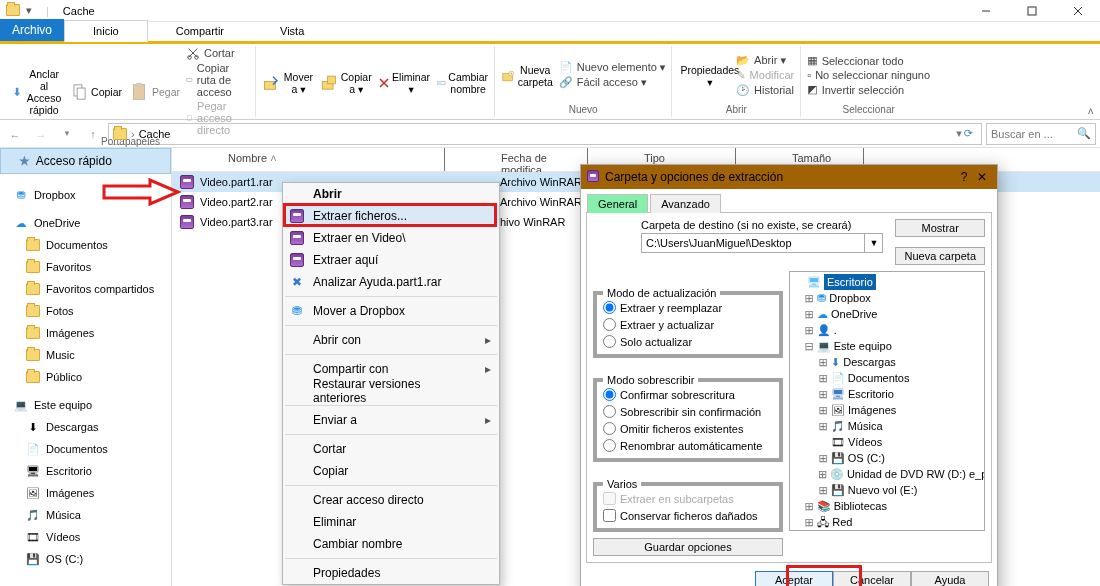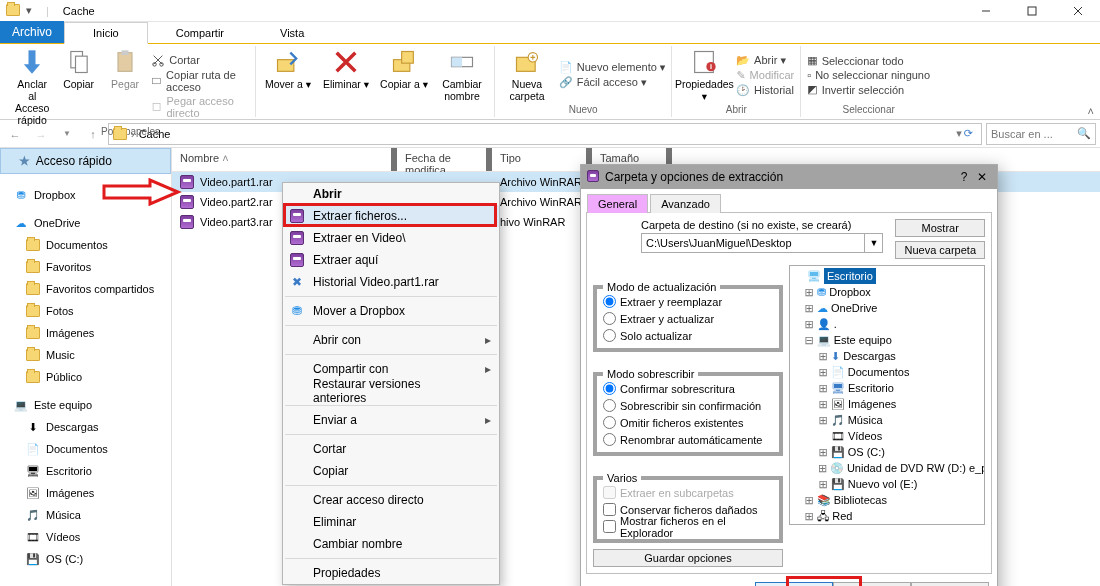--- a/index.html
+++ b/index.html
@@ -6,30 +6,30 @@
   body { margin:0; padding:0; width:1100px; height:586px; background:#fff; font-size:11px; overflow:hidden; }
   
   .titlebar { display:flex; align-items:center; height:22px; background:#fff; border-bottom:1px solid #e5e5e5; }
   .tb-left { display:flex; align-items:center; gap:6px; padding-left:6px;}
   .tb-icon { width:14px; height:14px; }
   .tb-title { padding-left:8px; }
   .tb-controls { margin-left:auto; display:flex; gap:2px;}
   .tb-btn { width:44px; height:22px; display:flex; align-items:center; justify-content:center; color:#555;}
   .tb-btn svg { width:10px; height:10px; }
   
-  .tabsrow { height:22px; display:flex; align-items:end; border-bottom:1px solid #eab308;}
+  .tabsrow { height:22px; display:flex; align-items:end; border-bottom:3px solid #eab308;}
   .tab-file { background:#1979ca; color:#fff; padding:4px 12px; font-size:12px;}
   .tab { padding:4px 28px;}
   .tab.active { border:1px solid #d0d0d0; border-bottom:1px solid #fff; background:#fff; margin-bottom:-1px;}
   
   .ribbon { height:76px; border-bottom:1px solid #d0d0d0; background:#fff; display:flex; padding:2px 6px; position:relative;}
   .rgroup { border-right:1px solid #e3e3e3; padding:0 6px; display:flex; flex-direction:column;}
   .rgroup-body { flex:1; display:flex; gap:6px;}
   .rgroup-label { font-size:10px; color:#666; text-align:center; padding-bottom:2px;}
-  .bigbtn { display:flex; flex-direction:column; align-items:center; justify-content:flex-start; width:52px; gap:2px; padding-top:2px;}
+  .bigbtn { display:flex; flex-direction:row; align-items:center; justify-content:flex-start; width:52px; gap:2px; padding-top:2px;}
   .bigbtn .ico { width:28px; height:28px;}
   .bigbtn span { font-size:10.5px; text-align:center; line-height:12px;}
   .smallcol { display:flex; flex-direction:column; gap:2px; justify-content:center;}
   .smallrow { display:flex; align-items:center; gap:4px; font-size:11px; color:#444;}
   .smallrow.disabled{ color:#aaa;}
   .smallrow .ico { width:14px; height:14px;}
   .ribbon-collapse { position:absolute; right:6px; bottom:2px; color:#666;}
   
   .navrow { height:28px; display:flex; align-items:center; border-bottom:1px solid #e0e0e0; gap:4px; padding:0 4px;}
   .navarrow { width:22px; height:22px; display:flex; align-items:center; justify-content:center; color:#888;}
@@ -44,21 +44,21 @@
   .np-hdr { height:26px; border:1px solid #a2c6e8; background:#cde6f7; display:flex; align-items:center; padding-left:18px; gap:6px; font-size:12px;}
   .np-item { height:22px; display:flex; align-items:center; gap:6px; padding-left:26px;}
   .np-item .glyph,.np-hdr .glyph { display:inline-block; width:14px; height:14px; line-height:14px; text-align:center;}
   .folder-ico { width:14px; height:12px; background:#f7d774; border:1px solid #d6a93a; border-radius:1px; display:inline-block; position:relative;}
   .folder-ico::before{content:"";position:absolute;top:-3px;left:0;width:6px;height:3px;background:#f7d774;border:1px solid #d6a93a;border-bottom:none;}
   .np-top { padding-left:14px;}
   .np-glyph { color:#5b89b4; font-weight:bold;}
   
   .listpane { flex:1; position:relative;}
   .colhdr { display:flex; height:24px; border-bottom:1px solid #e5e5e5; color:#444;}
-  .colhdr .col { padding:4px 8px; border-right:6px solid #737373;}
+  .colhdr .col { padding:4px 8px; border-right:1px solid #737373;margin-left:48px;}
   .col-nombre{flex:0 0 225px;}
   .col-fecha{flex:0 0 95px;}
   .col-tipo{flex:0 0 100px;}
   .col-tam{flex:0 0 80px;}
   .filerow { display:flex; height:20px; align-items:center;}
   .filerow.sel { background:#cde6f7;}
   .filerow .cell{ padding:0 8px;}
   .filerow .fname{display:flex; align-items:center; gap:6px;}
   .rar-ico{width:14px;height:14px;display:inline-block;background:linear-gradient(#7e3fa0,#b06cd1);border:1px solid #5a2d74;border-radius:2px;position:relative;}
   .rar-ico::after{content:"";position:absolute;top:3px;left:2px;right:2px;height:3px;background:#fff;border-radius:1px;}
@@ -68,31 +68,31 @@
   
   .ctxmenu { position:absolute; left:282px; top:182px; width:218px; background:#f7f7f7; border:1px solid #b6b6b6; box-shadow:3px 4px 10px rgba(0,0,0,0.25); z-index:20;}
   .ctx-it { height:22px; display:flex; align-items:center; padding:0 24px 0 30px; position:relative; font-size:12px;}
   .ctx-it.bold{font-weight:bold;}
   .ctx-sep{ height:1px; background:#d9d9d9; margin:3px 2px;}
   .ctx-it .arrow { position:absolute; right:8px; color:#555;}
   .ctx-it .lico { position:absolute; left:6px; width:16px; height:16px; display:flex; align-items:center; justify-content:center;}
   .ctx-redbox{ position:absolute; left:0; top:20px; width:214px; height:24px; border:3px solid #e11b1b; pointer-events:none;}
   
   .dlg { position:absolute; left:580px; top:164px; width:418px; background:#fff; border:1px solid #aaa; box-shadow:3px 4px 16px rgba(0,0,0,0.3); z-index:30; font-size:12px;}
-  .dlg-title{ height:24px; background:#a3a3a3; display:flex; align-items:center; padding:0 6px; font-size:12px;}
+  .dlg-title{ height:24px; background:#a16207; display:flex; align-items:center; padding:0 6px; font-size:12px;}
   .dlg-title .t{flex:1;}
   .dlg-title .x{ width:18px;text-align:center;}
   .dlg-tabs{ display:flex; padding:4px 6px 0 6px;}
-  .dlg-tab{ padding:3px 10px; border:1px solid #bfbfbf; border-bottom:none; background:#f0abfc; margin-right:2px; font-size:11px; position:relative; top:1px;}
+  .dlg-tab{ padding:3px 10px; border:1px solid #bfbfbf; border-bottom:none; background:#86efac; margin-right:2px; font-size:11px; position:relative; top:1px;}
   .dlg-tab.inactive{ background:#f0f0f0;}
   .dlg-body{ border:1px solid #bfbfbf; margin:0 5px; padding:6px; display:flex; flex-direction:column; gap:6px; background:#fff;}
   .dlg-row{ display:flex; align-items:center; gap:6px;}
   .dlg-lbl{ font-size:11px;}
   .dlg-select{ flex:1; border:1px solid #aaa; height:20px; padding:0 4px; background:#fff; font-size:11px;}
-  .dlg-btns-r{ display:flex; flex-direction:column; gap:4px;}
+  .dlg-btns-r{ display:flex; flex-direction:column; gap:10px;}
   .winbtn{ border:1px solid #a9a9a9; background:#efefef; padding:2px 8px; min-width:78px; text-align:center; font-size:11px;}
   .winbtn.primary{ border:1px solid #2a76c6; background:#e5f1fb;}
   .group-frame{ border:4px solid #a3a3a3; padding:4px 6px; position:relative; margin-top:20px;}
   .group-frame .legend{ position:absolute; top:-8px; left:6px; background:#fff; padding:0 4px; font-size:11px;}
   .group-frame label{ display:flex; align-items:center; gap:4px; font-size:11px; height:17px;}
   .cols{ display:flex; gap:6px;}
   .cols .left{flex:0 0 190px; display:flex; flex-direction:column;}
   .cols .right{flex:1; border:1px solid #aaa; height:260px; background:#fff; position:relative; overflow:hidden;}
   .treei{ font-size:11px; line-height:16px; display:flex; align-items:center; gap:3px; white-space:nowrap; padding-left:var(--ind,0);}
   .treei .exp{ width:10px; color:#777; text-align:center;}
@@ -196,30 +196,30 @@
     <div class="rgroup-body">
       <div class="bigbtn">
           <svg class="ico" viewBox="0 0 24 24">
             <rect x="3" y="10" width="14" height="10" fill="#f7d774" stroke="#c79a34"></rect>
             <path d="M14 4l5 5-5 5" fill="none" stroke="#3a7bc8" stroke-width="2"></path>
           </svg>
           <span><span>Mover a</span> ▾</span>
         </div>
       <div class="bigbtn">
           <svg class="ico" viewBox="0 0 24 24">
-            <path d="M4 4l16 16M20 4L4 20" stroke="#cc2a2a" stroke-width="3"></path>
-          </svg>
-          <span><span>Eliminar</span> ▾</span>
-        </div>
-      <div class="bigbtn">
-          <svg class="ico" viewBox="0 0 24 24">
             <rect x="3" y="10" width="14" height="10" fill="#f7d774" stroke="#c79a34"></rect>
             <rect x="10" y="3" width="10" height="10" fill="#f7d774" stroke="#c79a34"></rect>
           </svg>
           <span><span>Copiar a</span> ▾</span>
+        </div>
+      <div class="bigbtn">
+          <svg class="ico" viewBox="0 0 24 24">
+            <path d="M4 4l16 16M20 4L4 20" stroke="#cc2a2a" stroke-width="3"></path>
+          </svg>
+          <span><span>Eliminar</span> ▾</span>
         </div>
       <div class="bigbtn">
           <svg class="ico" viewBox="0 0 24 24">
             <rect x="3" y="8" width="18" height="8" fill="#fff" stroke="#888"></rect>
             <rect x="3" y="8" width="9" height="8" fill="#cde6f7"></rect>
           </svg>
           <span>Cambiar nombre</span>
         </div>
     </div>
   </div>
@@ -461,21 +461,21 @@
       <span>Extraer en Video\</span>
     </div>
   <div class="ctx-it">
       <span class="lico">
         <span class="rar-ico"></span>
       </span>
       <span>Extraer aquí</span>
     </div>
   <div class="ctx-it">
       <span class="lico" style="color:#3a7bc8;">✖</span>
-      <span>Historial Video.part1.rar</span>
+      <span>Analizar Ayuda.part1.rar</span>
     </div>
   <div class="ctx-sep"></div>
   <div class="ctx-it">
       <span class="lico" style="color:#1f8ce6;">⛃</span>
       <span>Mover a Dropbox</span>
     </div>
   <div class="ctx-sep"></div>
   <div class="ctx-it">
       <span>Abrir con</span>
       <span class="arrow">▸</span>
@@ -582,24 +582,20 @@
         <div class="group-frame">
           <div class="legend">Varios</div>
           <label style="color:#aaa;">
               <input type="checkbox" disabled="" style="">
               <span>Extraer en subcarpetas</span>
             </label>
           <label>
               <input type="checkbox" style="">
               <span>Conservar ficheros dañados</span>
             </label>
-          <label>
-              <input type="checkbox" style="">
-              <span>Mostrar ficheros en el Explorador</span>
-            </label>
         </div>
         <div class="savebtn-row" style="margin-top:6px;">
             <div class="winbtn">Guardar opciones</div>
           </div>
       </div>
       <div class="right">
         <div class="tree-scroll">
           <div class="treei sel" style="--ind:2px;">
               <span class="exp"></span>
               <span style="color:#5fbcf0;">🖥</span>

